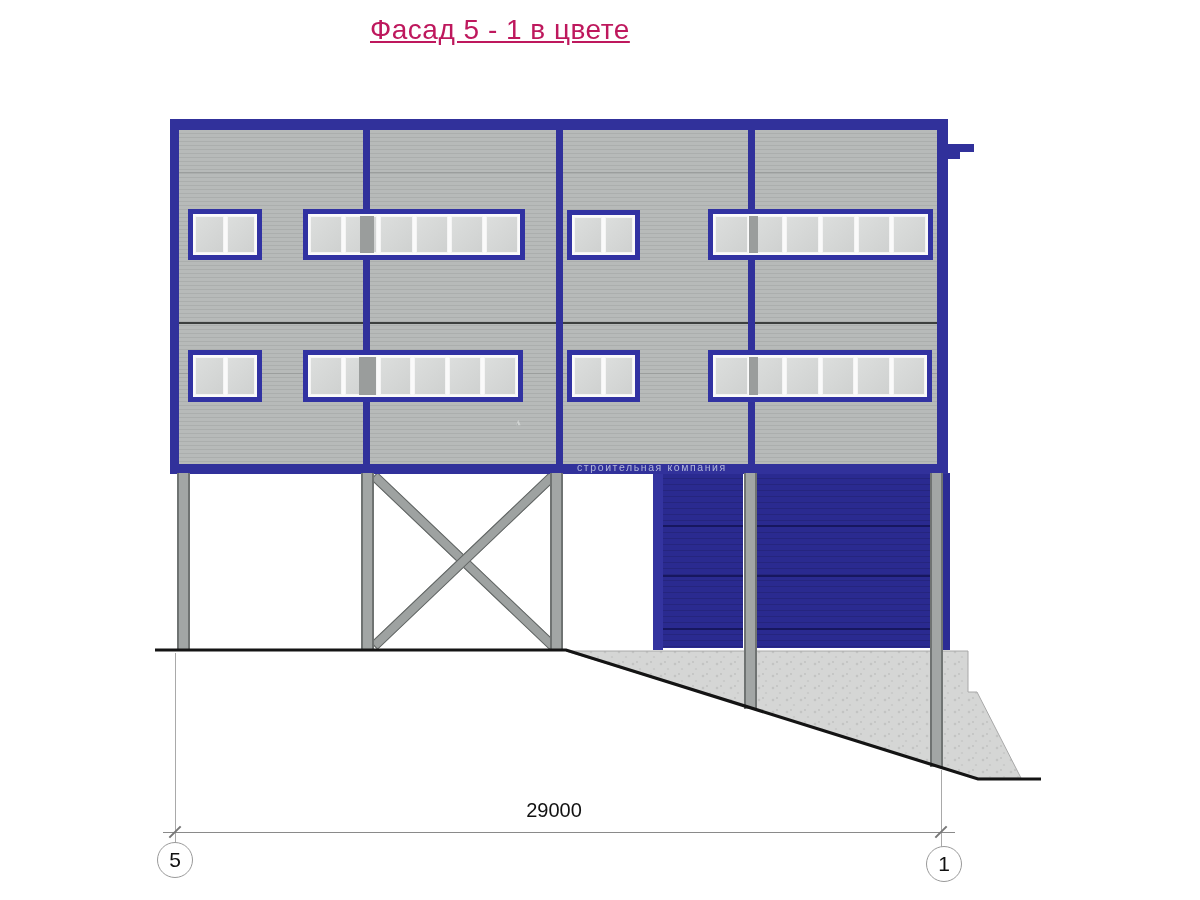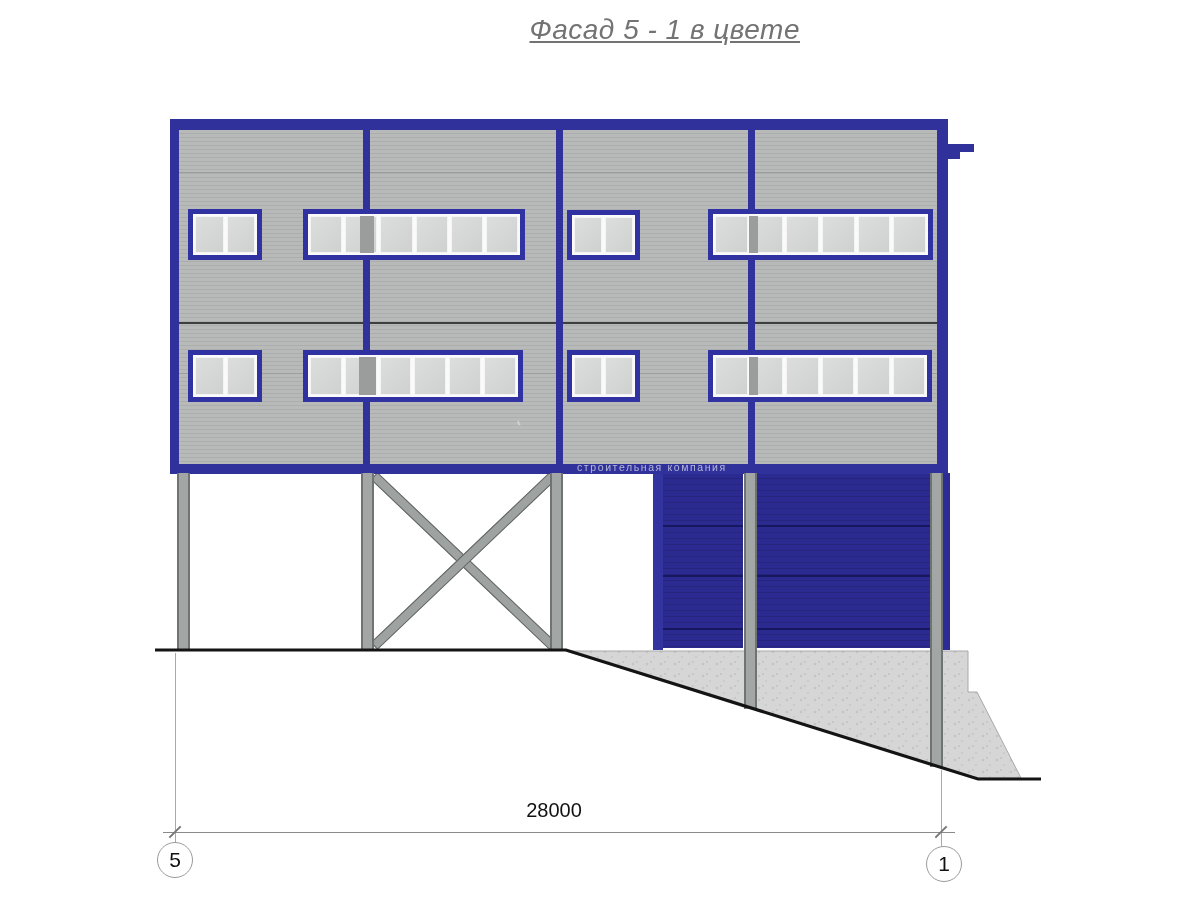--- a/index.html
+++ b/index.html
@@ -1,20 +1,20 @@
 <!DOCTYPE html>
 <html><head>
 <meta charset="utf-8">
 <style>
   html,body{margin:0;padding:0;background:#ffffff;}
   .canvas{position:relative;width:1200px;height:900px;background:#ffffff;overflow:hidden;
           font-family:"Liberation Sans",sans-serif;}
   
-  .title{position:absolute;left:370px;top:14px;width:430px;text-align:right;
-         font-size:28px;font-style:italic;color:#737373;text-decoration:underline;
+  .title{position:absolute;left:370px;top:14px;width:430px;text-align:left;
+         font-size:28px;color:#be185d;text-decoration:underline;
          letter-spacing:.5px;}
   
   .facade{position:absolute;left:170px;top:119px;width:778px;height:355px;
           background:#31319b;z-index:3;}
   .siding{position:absolute;left:9px;top:11px;right:11px;bottom:10px;
           background:repeating-linear-gradient(180deg,#b7bab9 0px,#b7bab9 3px,#abaead 3px,#abaead 4px);}
   .joint{position:absolute;left:9px;right:11px;height:1px;background:#9b9e9d;z-index:1;}
   .floorline{position:absolute;left:9px;right:11px;height:2px;background:#3c3f3e;z-index:2;}
   .mullion{position:absolute;width:7px;top:11px;bottom:10px;background:#31319b;z-index:2;}
   
@@ -180,21 +180,21 @@
 
   <svg id="terrain-lines" class="terrain" width="1200" height="900" viewBox="0 0 1200 900">
     <polyline points="155,650 566,650 978,779 1041,779" fill="none" stroke="#141414" stroke-width="3.2"></polyline>
   </svg>
 
   <div class="extline" style="left:175px;top:653px;height:190px"></div>
   <div class="extline" style="left:941px;top:770px;height:77px"></div>
   <div class="dimline"></div>
   <div class="tick" style="left:167px;top:831px"></div>
   <div class="tick" style="left:933px;top:831px"></div>
-  <div class="dimtext">28000</div>
+  <div class="dimtext">29000</div>
   <div class="axis" style="left:157px;top:842px">5</div>
   <div class="axis" style="left:926px;top:846px">1</div>
 
   <svg class="wm-logo" width="60" height="62" viewBox="515 413 575 475">
     <g transform="translate(0,0)">
       <polygon points="546,417 569,471 525,471" fill="rgba(238,240,239,0.5)" stroke="#c2c4c3" stroke-width="1"></polygon>
       <line x1="546" y1="417" x2="546" y2="471" stroke="#c2c4c3" stroke-width="1"></line>
       <polygon points="544,448 544,471 525,471" fill="rgba(165,169,168,0.85)"></polygon>
     </g>
   </svg>

